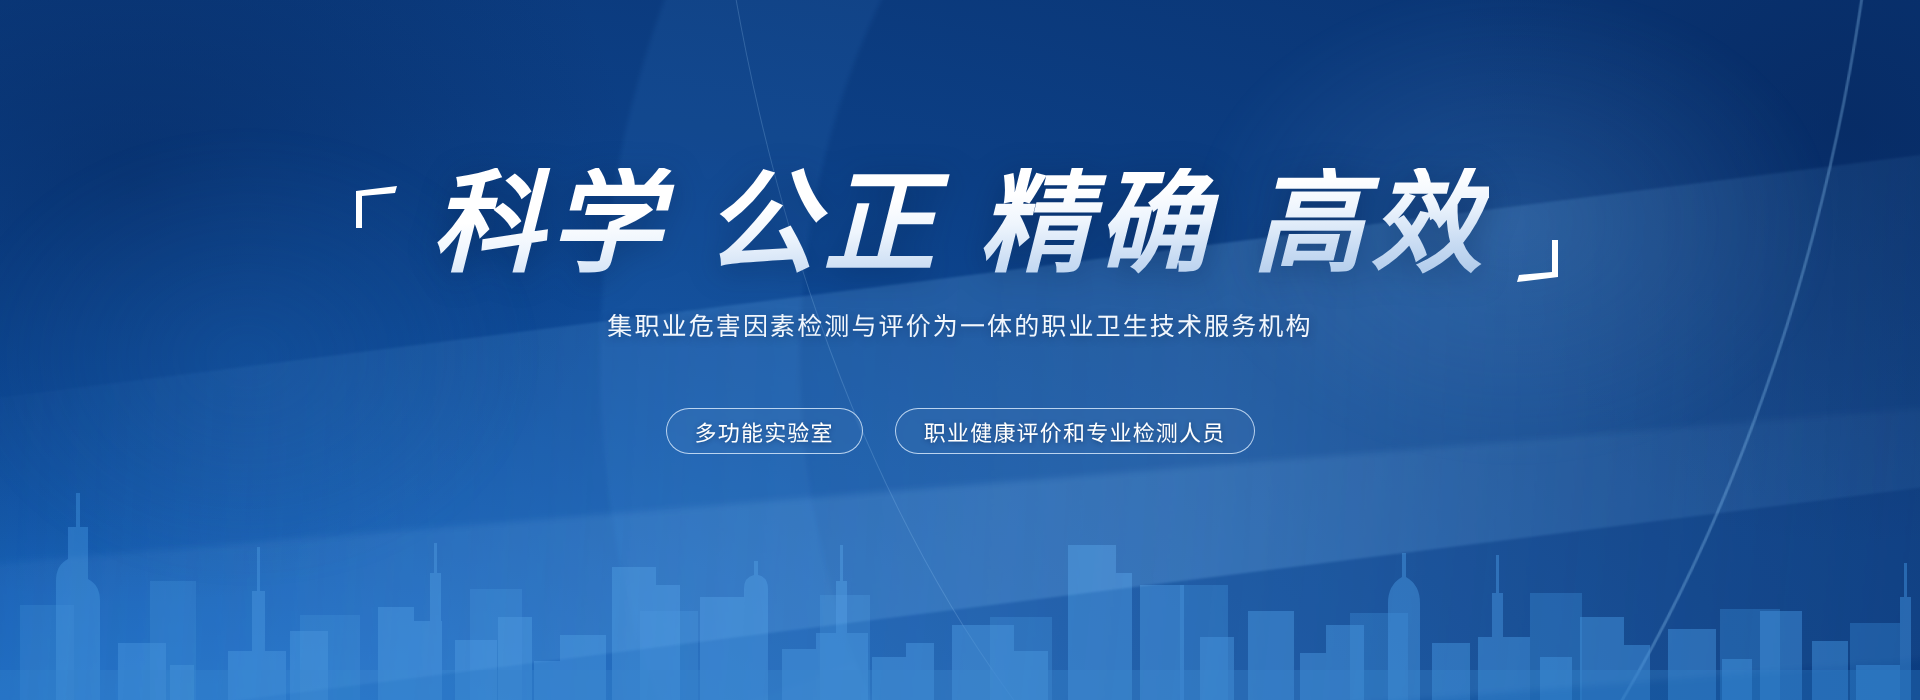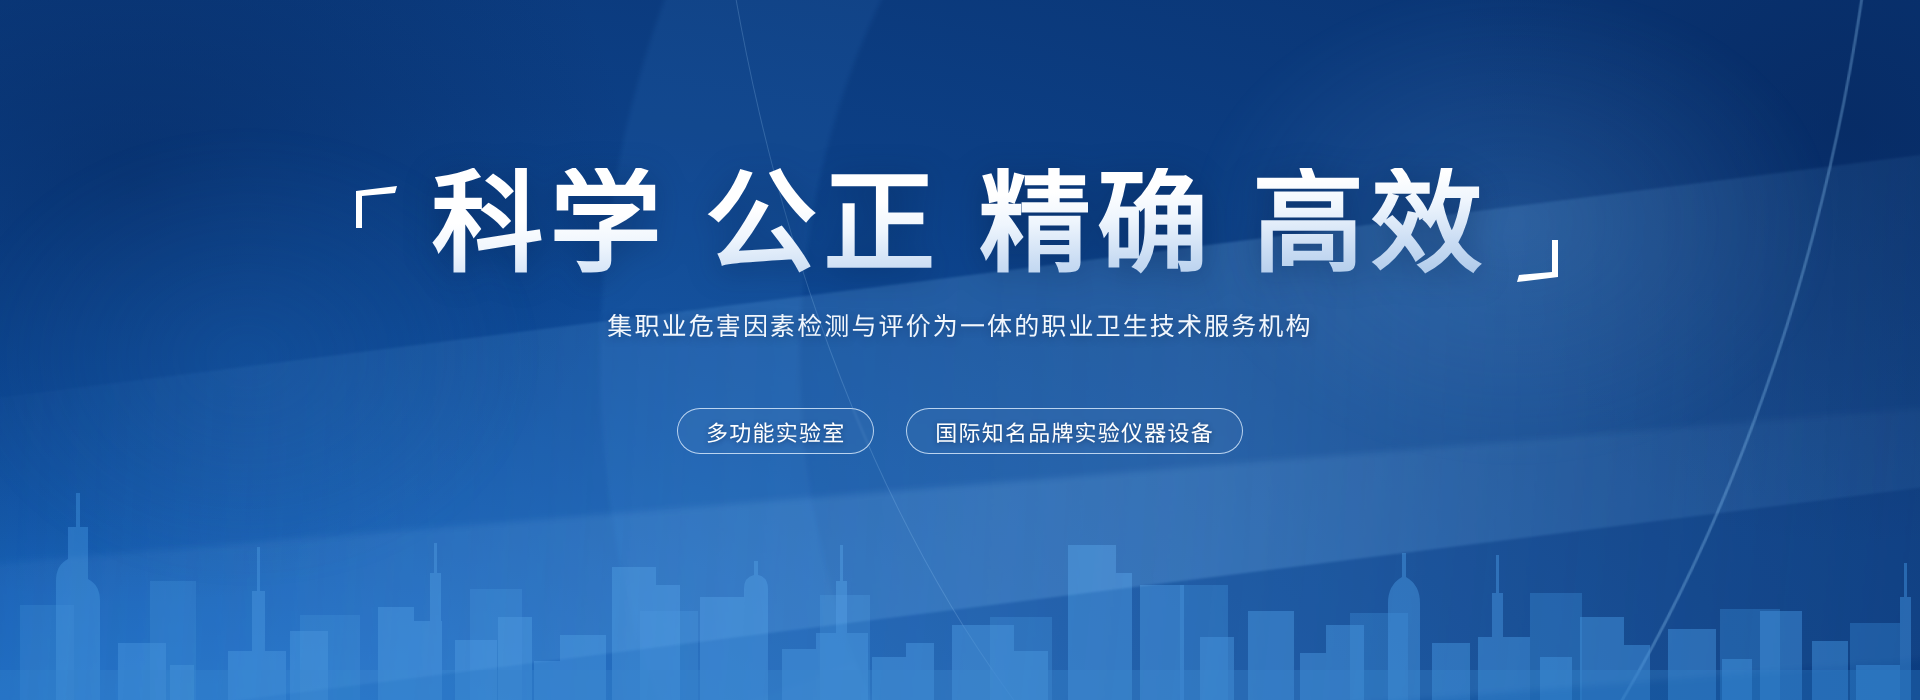--- a/index.html
+++ b/index.html
@@ -126,21 +126,21 @@
     pointer-events:none;
   }
 
   
   .content{
     position:absolute;inset:0;
     display:flex;flex-direction:column;align-items:center;
     padding-top:168px;
   }
 
-  .headline-wrap{position:relative;display:inline-block;}
+  .headline-wrap{position:relative;display:inline-block;font-style:italic;}
 
   .headline{
     margin:0;
     font-size:112px;
     line-height:1;
     font-weight:700;
     letter-spacing:.055em;
     white-space:nowrap;
     background:linear-gradient(177deg,#ffffff 0%,#ffffff 34%,#eef5fd 52%,#c9dcf3 76%,#a9c6e8 100%);
     -webkit-background-clip:text;
@@ -299,17 +299,17 @@
         <svg viewBox="0 0 46 46" aria-hidden="true">
           <path d="M43 2 L43 39 L2 44 L4 37 L37 34 L37 2 Z" fill="#ffffff"></path>
         </svg>
       </span>
     </div>
 
     <p class="subtitle">集职业危害因素检测与评价为一体的职业卫生技术服务机构</p>
 
     <div class="pills">
       <span class="pill">多功能实验室</span>
-      <span class="pill">国际知名品牌实验仪器设备</span>
+      <span class="pill">职业健康评价和专业检测人员</span>
     </div>
 
   </div>
 </div>
 
 </body></html>

